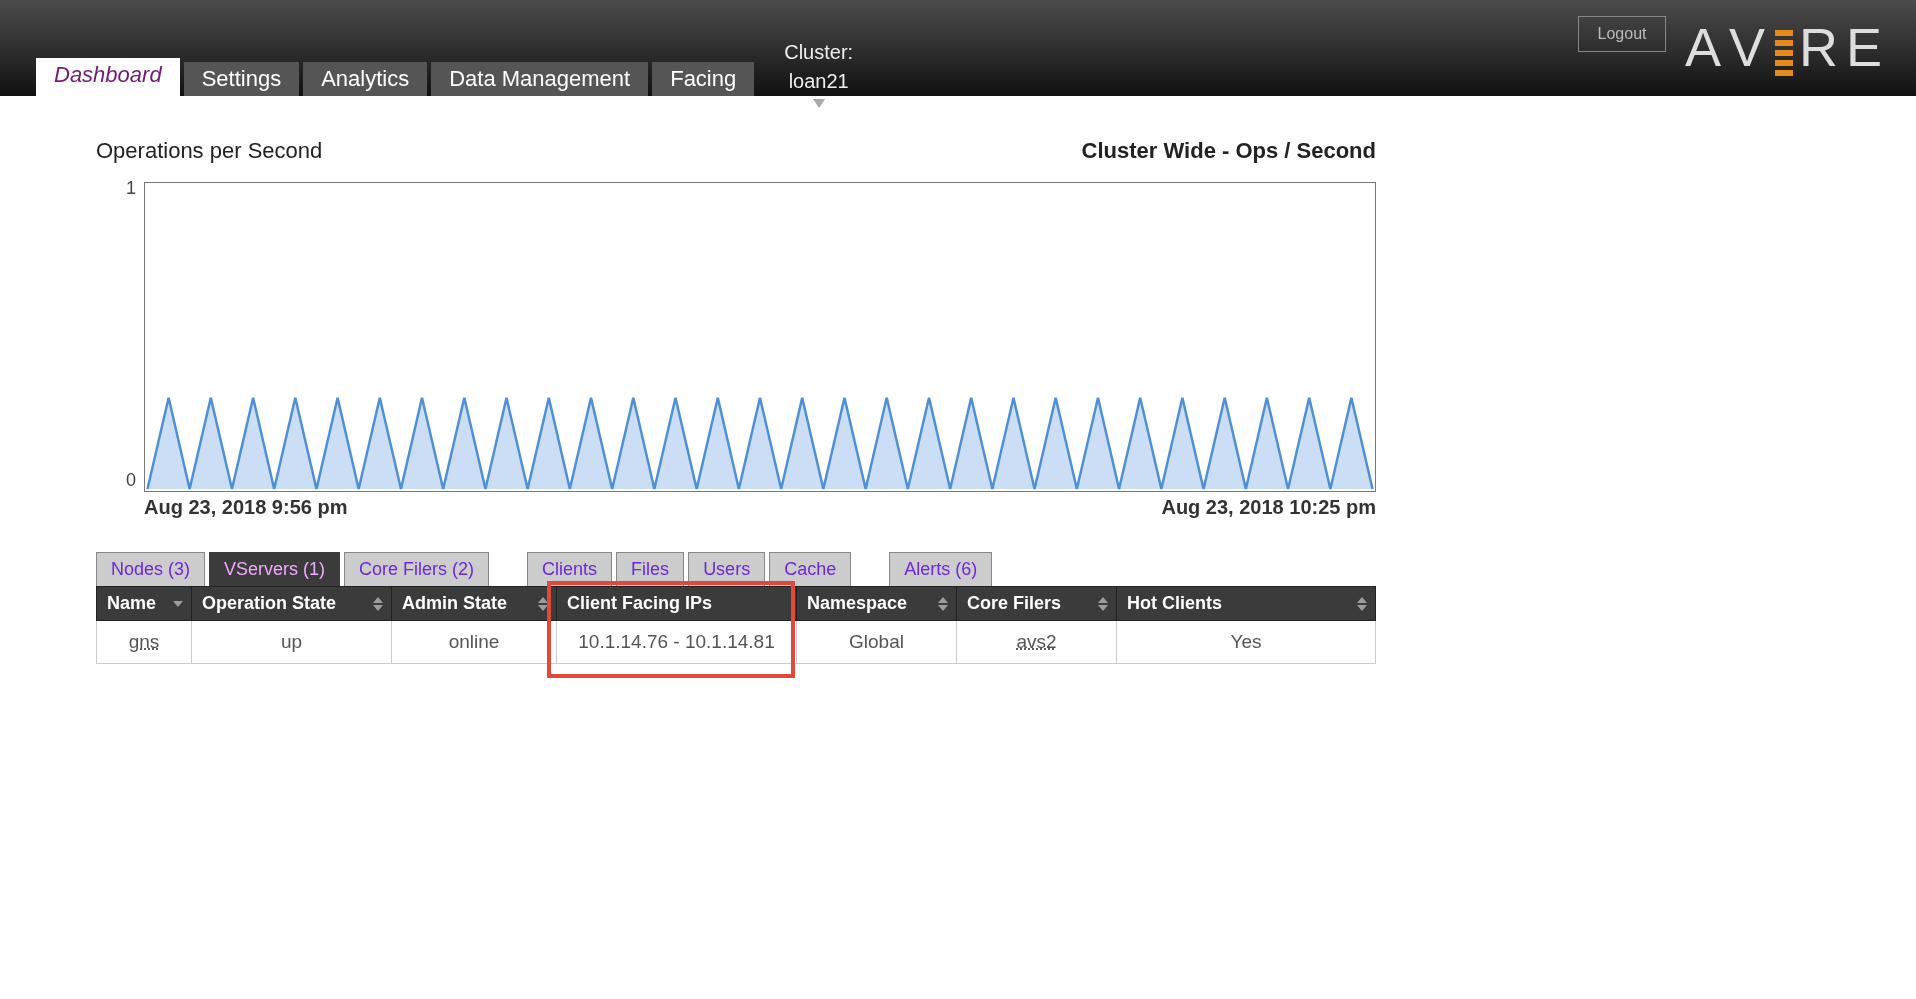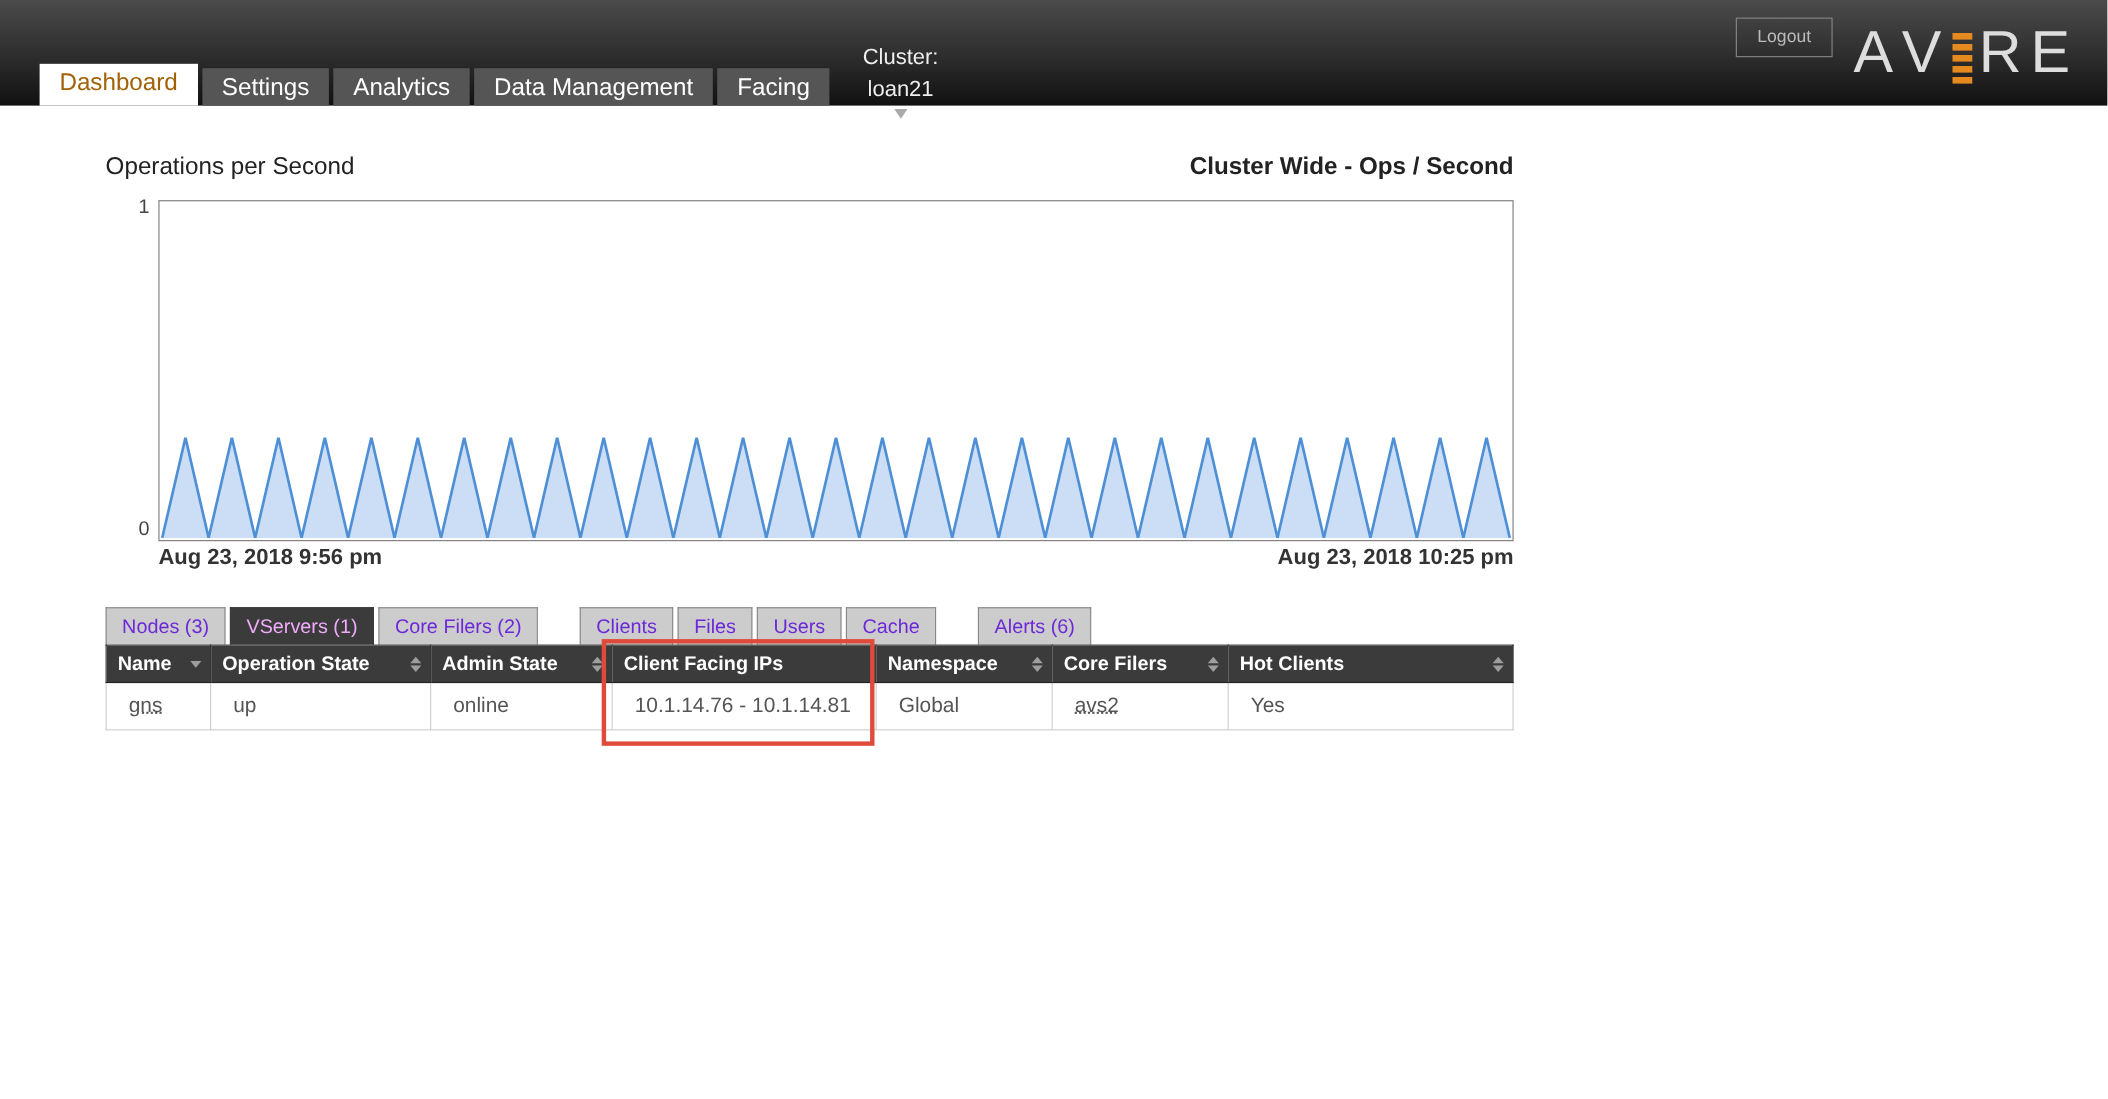--- a/index.html
+++ b/index.html
@@ -65,22 +65,23 @@
     font-size: 22px;
     color: #fff;
     background: #555;
     margin-right: 4px;
     cursor: pointer;
     height: 34px;
     line-height: 22px;
   }
   .main-tab.active {
     background: #fff;
-    color: #a16207;
+    color: #701a75;
     height: 38px;
+    font-style: italic;
   }
   .cluster-label {
     color: #eee;
     font-size: 20px;
     margin-left: 26px;
     align-self: center;
     padding-bottom: 6px;
     cursor: pointer;
     display:flex;
     align-items:center;
@@ -200,20 +201,21 @@
     position:absolute; right:8px; top:50%; transform:translateY(-50%);
     display:flex; flex-direction:column; gap:2px; opacity:0.5;
   }
   .vs-table th .sorter .up {width:0;height:0;border-left:5px solid transparent;border-right:5px solid transparent;border-bottom:6px solid #fff;}
   .vs-table th .sorter .down {width:0;height:0;border-left:5px solid transparent;border-right:5px solid transparent;border-top:6px solid #fff;}
   .vs-table td {
     padding:10px 20px;
     font-size:19px;
     border:1px solid #ccc;
     color:#555;
+    text-align:center;
   }
   .vs-table td a { color:#555; text-decoration: underline dotted; }
   .highlight-box {
     position:absolute;
     border:4px solid #e04a3a;
     pointer-events:none;
   }
 </style>
 </head>
 <body>

